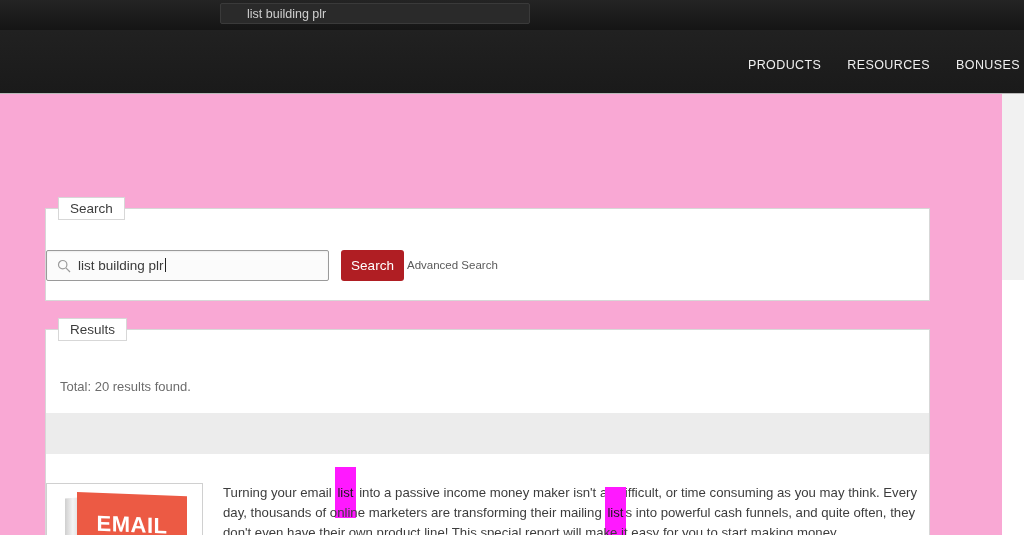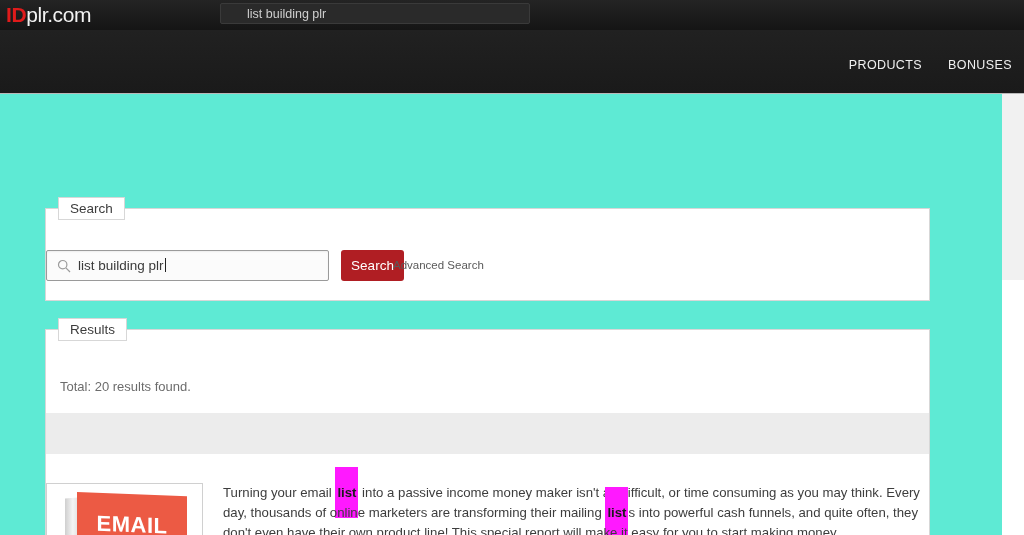--- a/index.html
+++ b/index.html
@@ -65,21 +65,21 @@
 
   
   .navbar {
     position: relative;
     height: 63px;
     background: #1e1e1e;
     background: linear-gradient(to bottom, #212121 0%, #1a1a1a 100%);
   }
   .nav-list {
     position: absolute;
-    right: 12px;
+    right: 4px;
     top: 24px;
     display: flex;
     align-items: center;
     white-space: nowrap;
   }
   .nav-item {
     color: #f0f0f0;
     font-size: 12.5px;
     letter-spacing: 0.4px;
     padding: 4px 13px;
@@ -87,21 +87,21 @@
     cursor: pointer;
   }
   .nav-item:last-child {
     padding-right: 0;
   }
 
   
   .page {
     position: relative;
     height: 442px;
-    background: #5eead4;
+    background: #f9a8d4;
     border-top: 1px solid #b9b9b9;
     box-sizing: border-box;
   }
   .right-rail {
     position: absolute;
     right: 0;
     top: 0;
     width: 22px;
     height: 442px;
     background: #f1f1f1;
@@ -208,21 +208,21 @@
     border: none;
     border-radius: 3px;
     color: #ffffff;
     font-family: "Liberation Sans", sans-serif;
     font-size: 13.5px;
     cursor: pointer;
     padding: 0;
   }
   .advanced-search {
     position: absolute;
-    left: 347px;
+    left: 361px;
     top: 9px;
     font-size: 11.5px;
     color: #5a5a5a;
     text-decoration: none;
     cursor: pointer;
     white-space: nowrap;
   }
 
   
   .results-total {
@@ -338,39 +338,37 @@
   .result-desc {
     font-size: 13.2px;
     line-height: 20px;
     color: #3d3d3d;
     margin: 0;
     width: 698px;
   }
   .hl {
     background: #ff19ff;
     color: #1a1a1a;
-    font-weight: bold;
+    font-weight: normal;
     padding: 18px 2px;
   }
 </style>
 </head>
 <body>
 
 <div class="topbar">
-  <div class="logo">
-    <span class="logo-id">ID</span><span class="logo-rest">plr.com</span>
-  </div>
   <div class="header-search">
     <span class="header-search-text">list building plr</span>
   </div>
 </div>
 
 <div class="navbar">
   <div class="nav-list">
     <a class="nav-item">PRODUCTS</a>
+    <a class="nav-item">RESOURCES</a>
     <a class="nav-item">BONUSES</a>
   </div>
 </div>
 
 <div class="page">
   <div class="right-rail">
     <div class="right-rail-inner"></div>
   </div>
 
   <div class="content">

